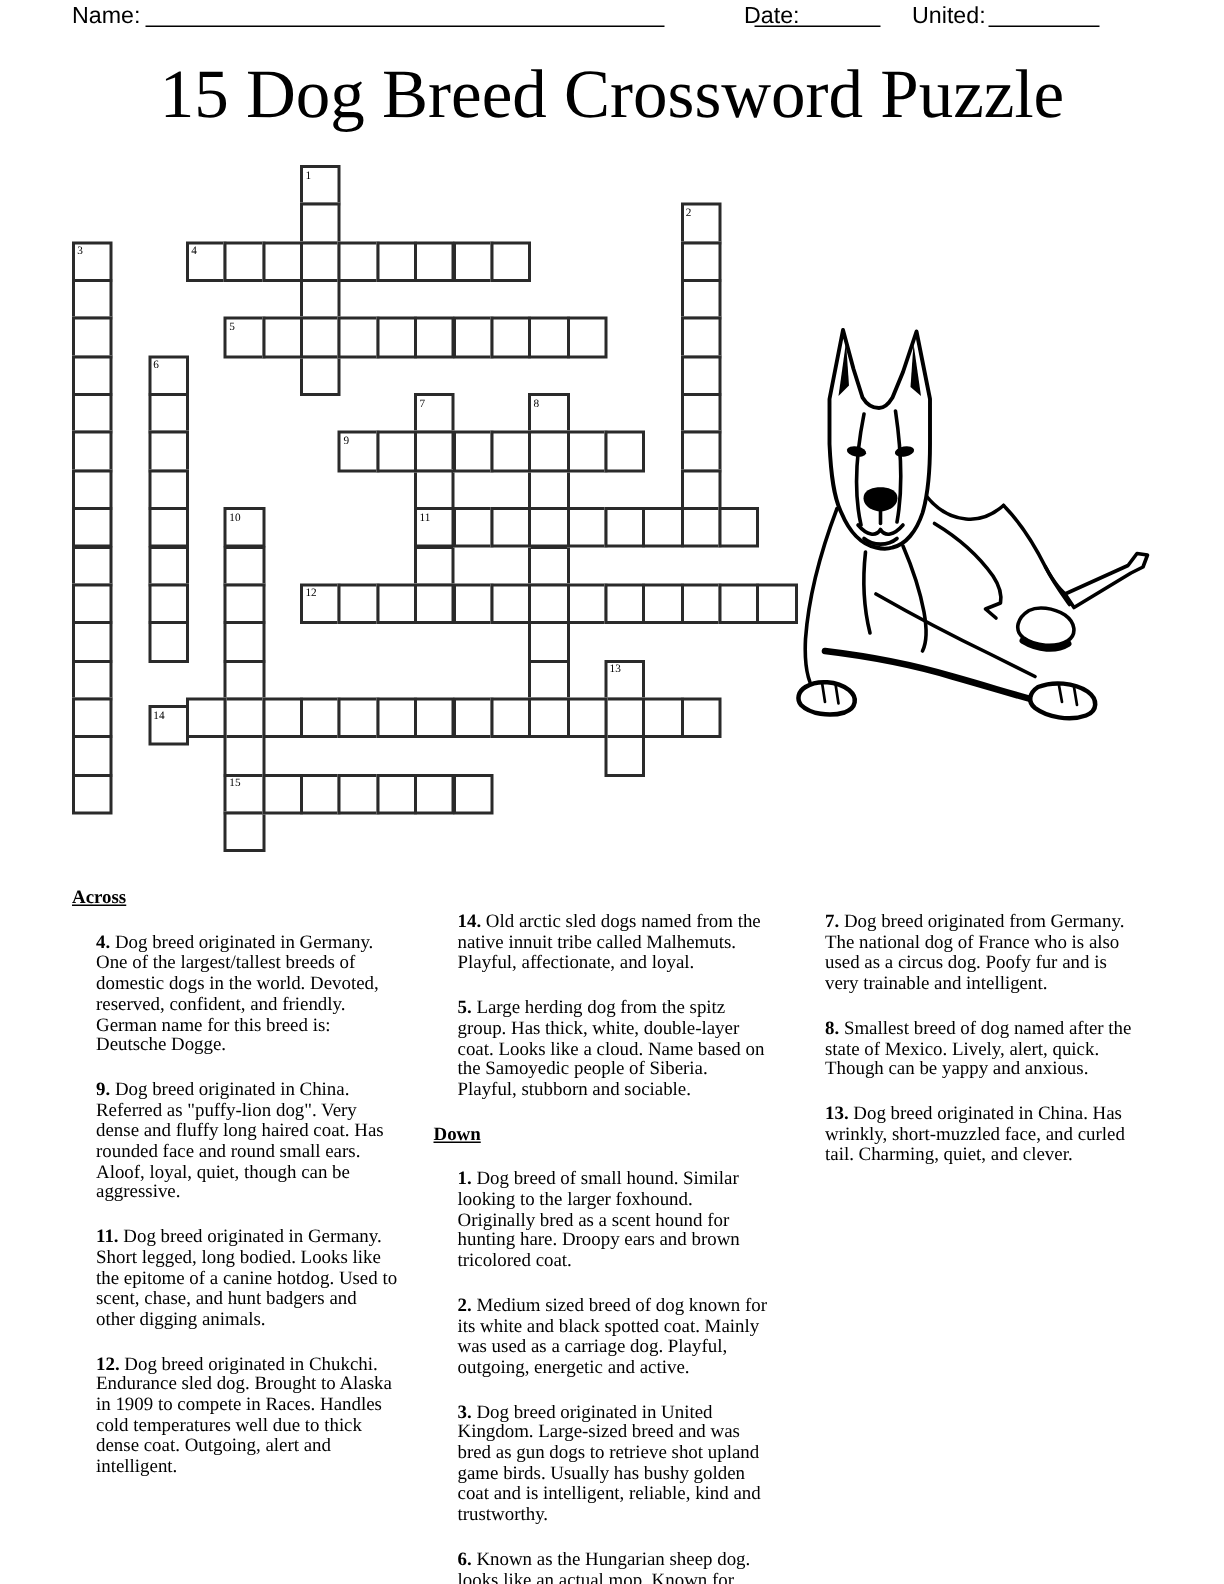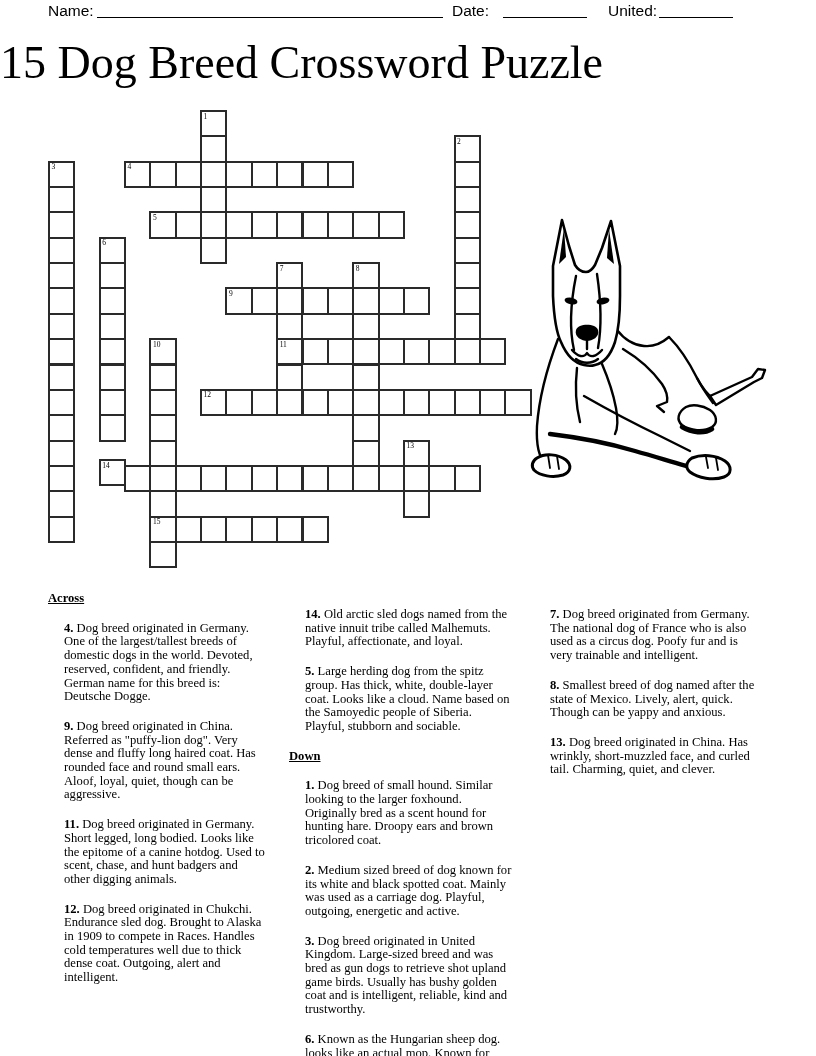--- a/index.html
+++ b/index.html
@@ -21,28 +21,28 @@
     position:absolute;top:2px;
     font-family:"Liberation Sans", sans-serif;
     font-size:15.5px;color:var(--ink);white-space:nowrap;
   }
   .blank{
     position:absolute;top:1px;height:16px;
     border-bottom:1.6px solid var(--ink);
   }
   #name-label{left:48px;}
   #name-blank{left:97px;width:346px;}
-  #date-label{left:452px;}
+  #date-label{left:496px;}
   #date-blank{left:503px;width:84px;}
   #period-label{left:608px;}
   #period-blank{left:659px;width:74px;}
   
   .title{
     position:absolute;top:36px;left:0;width:100%;
-    text-align:left;
+    text-align:center;
     font-family:"Liberation Serif", serif;
     font-size:46px;font-weight:normal;
     letter-spacing:0px;
   }
   
   #crossword{
     position:absolute;left:48px;top:110px;
     width:484px;height:459px;
   }
   .cell{
@@ -217,21 +217,21 @@
       <div class="cell" style="left: 354.9px; top: 278.85px;"></div>
       <div class="cell" style="left: 380.25px; top: 278.85px;"></div>
       <div class="cell" style="left: 405.6px; top: 278.85px;"></div>
       <div class="cell" style="left: 430.95px; top: 278.85px;"></div>
       <div class="cell" style="left: 456.3px; top: 278.85px;"></div>
       <div class="cell" style="left: 354.9px; top: 329.55px;">
         <span class="cellnum">13</span>
       </div>
       <div class="cell" style="left: 354.9px; top: 354.9px;"></div>
       <div class="cell" style="left: 354.9px; top: 380.25px;"></div>
-      <div class="cell" style="left: 50.7px; top: 349px;">
+      <div class="cell" style="left: 50.7px; top: 360px;">
         <span class="cellnum">14</span>
       </div>
       <div class="cell" style="left: 76.05px; top: 354.9px;"></div>
       <div class="cell" style="left: 126.75px; top: 354.9px;"></div>
       <div class="cell" style="left: 152.1px; top: 354.9px;"></div>
       <div class="cell" style="left: 177.45px; top: 354.9px;"></div>
       <div class="cell" style="left: 202.8px; top: 354.9px;"></div>
       <div class="cell" style="left: 228.15px; top: 354.9px;"></div>
       <div class="cell" style="left: 253.5px; top: 354.9px;"></div>
       <div class="cell" style="left: 278.85px; top: 354.9px;"></div>

